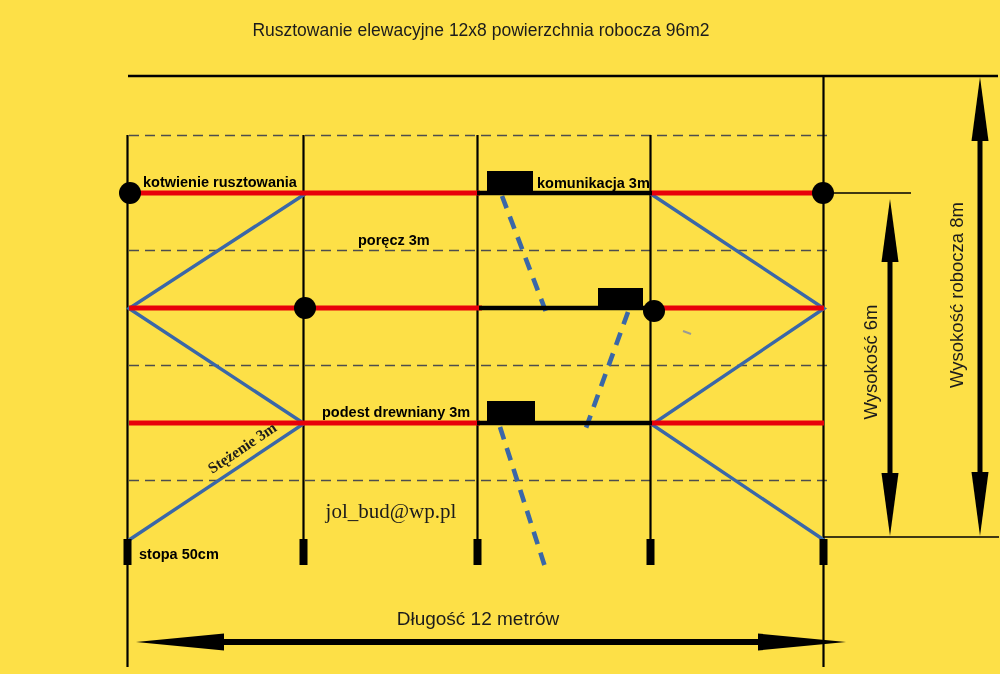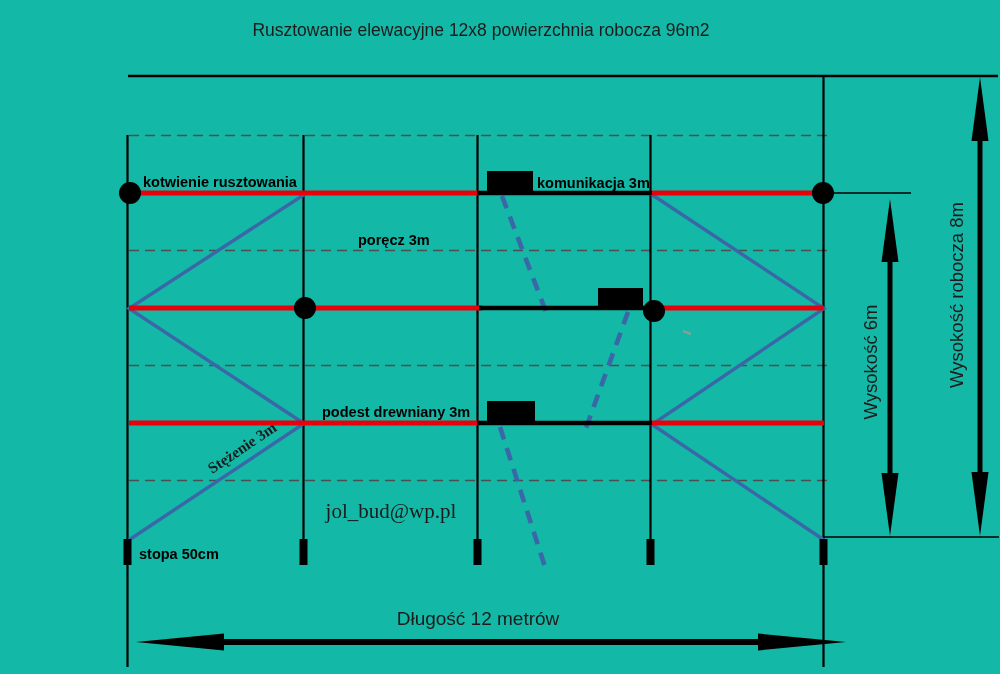--- a/index.html
+++ b/index.html
@@ -1,20 +1,20 @@
 <!DOCTYPE html>
 <html style="--red: #e8000a; --blue: #3a67a8; --ink: #000000; --dash: #4d4d4d; --text: #1c1c1c;"><head>
 <meta charset="utf-8">
 <style>
   html, body { margin: 0; padding: 0; background: #ffffff; }
   .page {
     position: relative;
     width: 1000px;
     height: 674px;
-    background: #14b8a6;
+    background: #fde047;
     overflow: hidden;
   }
   svg text {
     font-family: "Liberation Sans", sans-serif;
     fill: var(--text);
   }
   .title-text { font-size: 17.5px; }
   .lbl { font-size: 14.5px; font-weight: bold; fill: #000000; }
   .dim-text { font-size: 18.5px; }
   .len-text { font-size: 19px; }

